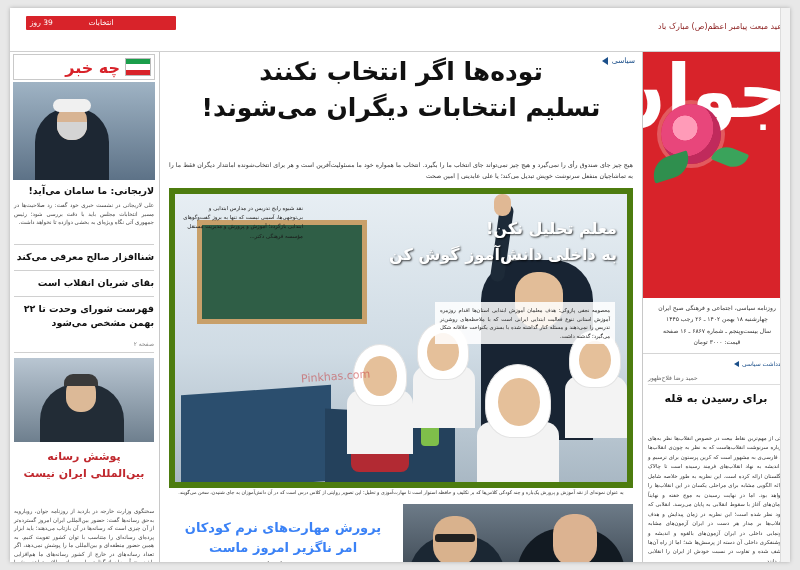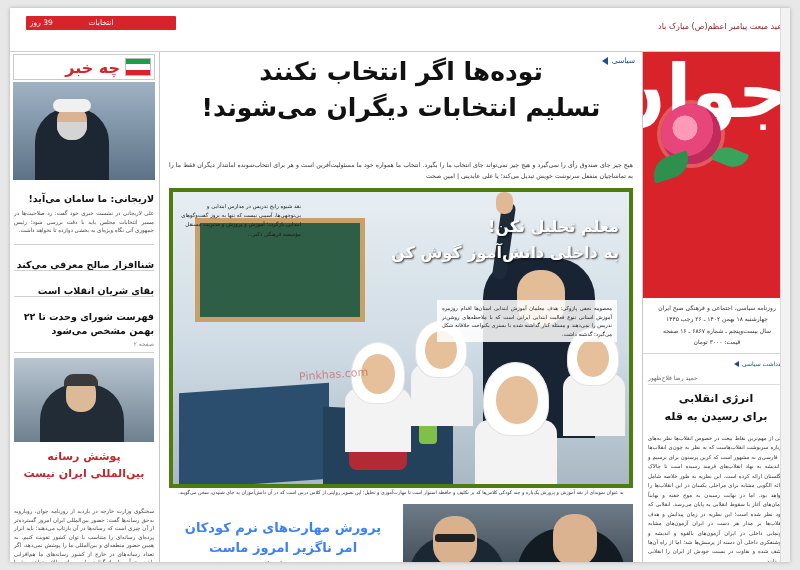--- a/index.html
+++ b/index.html
@@ -106,21 +106,20 @@
   }
 
   .hl-item {
     position: absolute; right: 5px;
     width: 140px;
     direction: rtl; text-align: right;
   }
   .hl-title {
     font-size: 9.5px; font-weight: bold; color: #111;
     line-height: 1.5;
-    margin-top: 8px;
   }
   .hl-body {
     font-size: 5.5px; color: #444; line-height: 1.55;
     text-align: justify; margin-top: 3px;
   }
   .hr-line {
     position: absolute; right: 5px; width: 140px;
     height: 1px; background: #d0d0d0;
   }
   .pagenote {
@@ -185,21 +184,21 @@
     position: absolute; right: 8px; top: 108px;
     width: 464px;
     text-align: justify; direction: rtl;
     font-size: 6.2px; color: #333; line-height: 1.7;
   }
 
   .mainphoto {
     position: absolute; right: 8px; top: 136px;
     width: 464px; height: 300px;
     background: #cfd6db; overflow: hidden;
-    border: 4px solid #4d7c0f;
+    border: 6px solid #4d7c0f;
   }
   .mp-wall { position:absolute; inset:0; background:linear-gradient(#e7eef3 0%, #cfdbe4 55%, #a9b8c4 100%); }
   .mp-board {
     position:absolute; left: 22px; top: 26px; width: 170px; height: 104px;
     background:#2f5e46; border:5px solid #c8a06a;
   }
   .mp-desk {
     position:absolute; left: 6px; top: 196px; width: 150px; height: 96px;
     background:#2b4e6e; transform: skewY(-4deg);
   }
@@ -538,21 +537,20 @@
         <div>قیمت: ۳۰۰۰ تومان</div>
       </div>
 
       <div class="sect-label">
         <span>یادداشت سیاسی</span>
         <span class="tri2"></span>
       </div>
       <div class="author">حمید رضا فلاح‌ظهور</div>
 
       <div class="col-head">
-        <div>انرژی انقلابی</div>
         <div>برای رسیدن به قله</div>
       </div>
       <div class="col-body">یکی از مهم‌ترین نقاط بیعت در خصوص انقلاب‌ها نظر به‌های درباره سرنوشت انقلاب‌هاست که به نظر به چون‌ی انقلاب‌ها به فارسی‌ی به مشهور است که کرین پرستون برای ترسیم و به‌اندیشه به نهاد انقلاب‌های فرمند رسیده است تا چالاک انگلستان ارائه کرده است. این نظریه به طور خلاصه شامل ارائه الگویی مشابه برای مراحلی یکسان در این انقلاب‌ها را خواهد بود. اما در نهایت رسیدن به موج خفته و نهایتاً آرمان‌های آغاز با سقوط انقلابی به پایان می‌رسد. انقلابی که خود نظر شده است؛ این نظریه در زمان پیدایش و هدف انقلاب‌ها بر مدار هر دست در ایران آزمون‌های مشابه رونمایی داخلی در ایران آزمون‌های بالقوه و اندیشه و روشنفکری داخلی آن دسته از پرسش‌ها شد؛ اما از راه آن‌ها کشف شده و تفاوت در نسبت خودش از ایران را انقلابی می‌دانند.</div>
     </div>
 
     <div class="edge"></div>
   </div>
 </div>
 
 </body></html>

